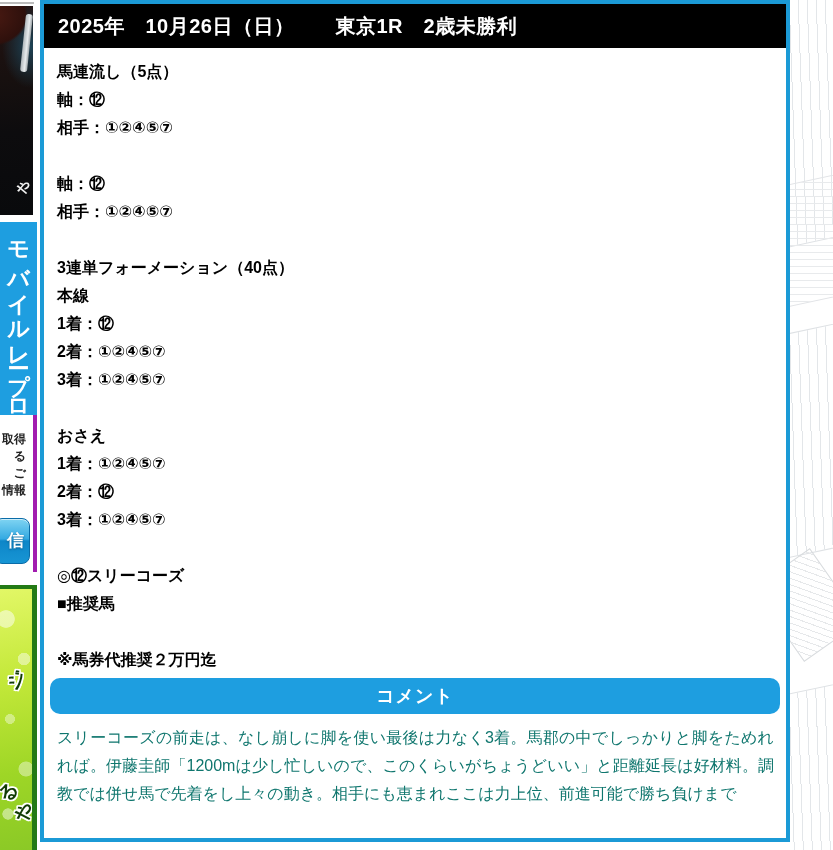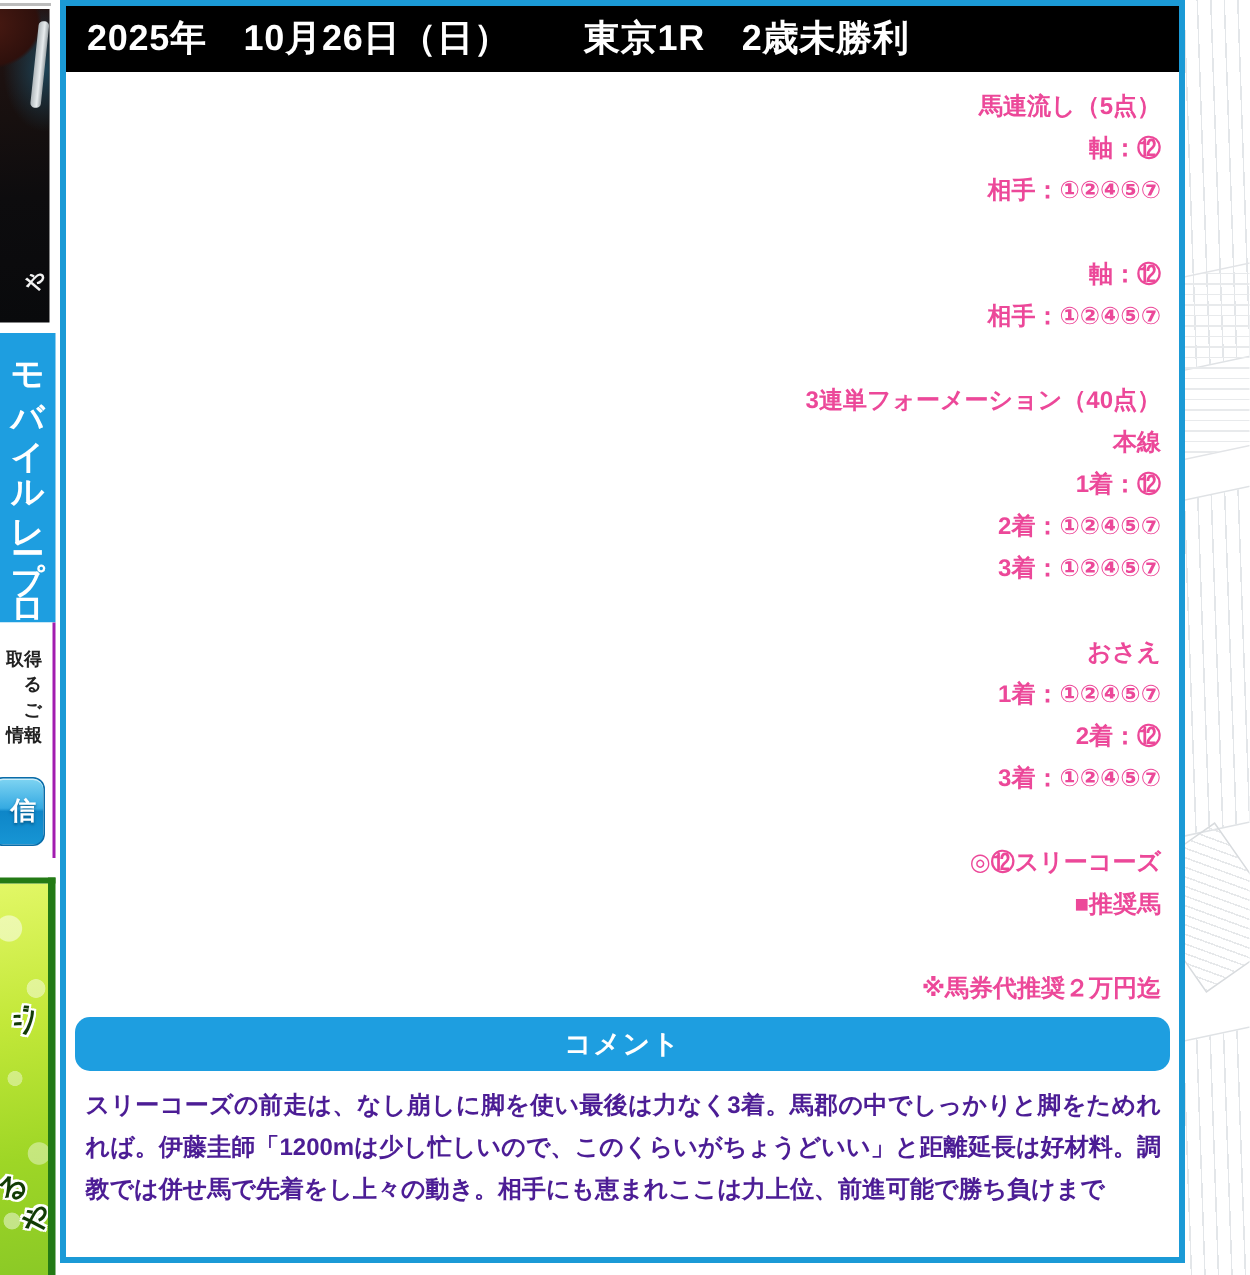--- a/index.html
+++ b/index.html
@@ -29,21 +29,21 @@
   #phone-shape { position:absolute; right:3px; top:8px; width:7px; height:58px;
     background:linear-gradient(90deg,#aeb6ba,#e8ecee 60%,#9aa2a6); border-radius:3px;
     transform:rotate(6deg); }
   #photo-text { position:absolute; right:2px; bottom:18px; color:#f2f2f2; font-weight:bold;
     font-size:14px; transform:rotate(-25deg); }
   #mobile-banner { left:0; top:222px; width:37px; height:193px; background:#1e9ee0;
     color:#ffffff; font-weight:bold; font-size:22px; overflow:hidden;
     writing-mode:vertical-rl; text-orientation:upright; letter-spacing:1px;
     display:flex; align-items:center; justify-content:center; }
   #info-box { left:0; top:415px; width:37px; height:157px; background:#ffffff;
-    border-right:2px solid #a21caf; }
+    border-right:4px solid #a21caf; }
   #info-frags { position:absolute; top:16px; right:7px; text-align:right;
     font-size:12px; font-weight:bold; color:#222; line-height:17px; }
   #send-btn { position:absolute; left:-6px; bottom:8px; width:36px; height:46px;
     border:1px solid #0a6ca8; border-radius:8px;
     background:linear-gradient(180deg,#7fd4f2 0%,#35aae2 45%,#0e86c8 50%,#1795d4 100%);
     box-shadow:inset 0 1px 0 rgba(255,255,255,.6);
     color:#ffffff; font-weight:bold; font-size:17px; text-align:right;
     padding-right:5px; line-height:44px; text-shadow:0 1px 2px #055a8c; }
   #green-banner { left:0; top:585px; width:37px; height:265px;
     border-top:4px solid #237a15; border-right:5px solid #237a15; overflow:hidden;
@@ -58,28 +58,28 @@
     transform:rotate(-38deg);
     text-shadow:-2px 0 0 #fff,2px 0 0 #fff,0 -2px 0 #fff,0 2px 0 #fff,
       -1px -1px 0 #fff,1px 1px 0 #fff,-1px 1px 0 #fff,1px -1px 0 #fff; }
   #green-char-1 { left:7px; top:78px; }
   #green-char-2 { left:6px; top:185px; }
 
   
   #panel { left:40px; top:0; width:750px; height:842px; background:#ffffff;
     border:4px solid #1b9ad6; }
   #panel-header { height:44px; background:#000000; color:#ffffff; font-weight:bold;
-    font-size:24px; line-height:44px; padding-left:14px; letter-spacing:.5px; }
+    font-size:20px; line-height:44px; padding-left:14px; letter-spacing:.5px; }
   #tips { padding:10px 12px 0 13px; }
-  .line { height:28px; line-height:28px; font-size:16px; font-weight:bold; color:#ec4899;text-align:right; }
+  .line { height:28px; line-height:28px; font-size:16px; font-weight:bold; color:#000000; }
   #comment-bar { margin:4px 6px 8px 6px; height:36px; line-height:36px;
     background:#1e9ee0; color:#ffffff; font-weight:bold; font-size:18px;
     text-align:center; letter-spacing:1px;border-radius:10px; }
-  #comment-text { padding:2px 12px 0 13px; font-size:16px; font-weight:bold;
-    line-height:28px; color:#4c1d95; text-align:justify; }
+  #comment-text { padding:2px 12px 0 13px; font-size:16px; font-weight:normal;
+    line-height:28px; color:#0f766e; text-align:justify; }
 </style>
 </head>
 <body>
 
 <div class="abs" id="news-bg">
   <div class="paper cols" style="left:-40px; top:-20px; width:120px; height:260px;"></div>
   <div class="paper rows" style="left:-30px; top:180px; width:110px; height:120px;"></div>
   <div class="paper cols" style="left:-25px; top:330px; width:100px; height:220px;"></div>
   <div class="paper stamp" style="left:-18px; top:560px; width:70px; height:90px;"></div>
   <div class="paper cols" style="left:-30px; top:690px; width:110px; height:180px;"></div>

